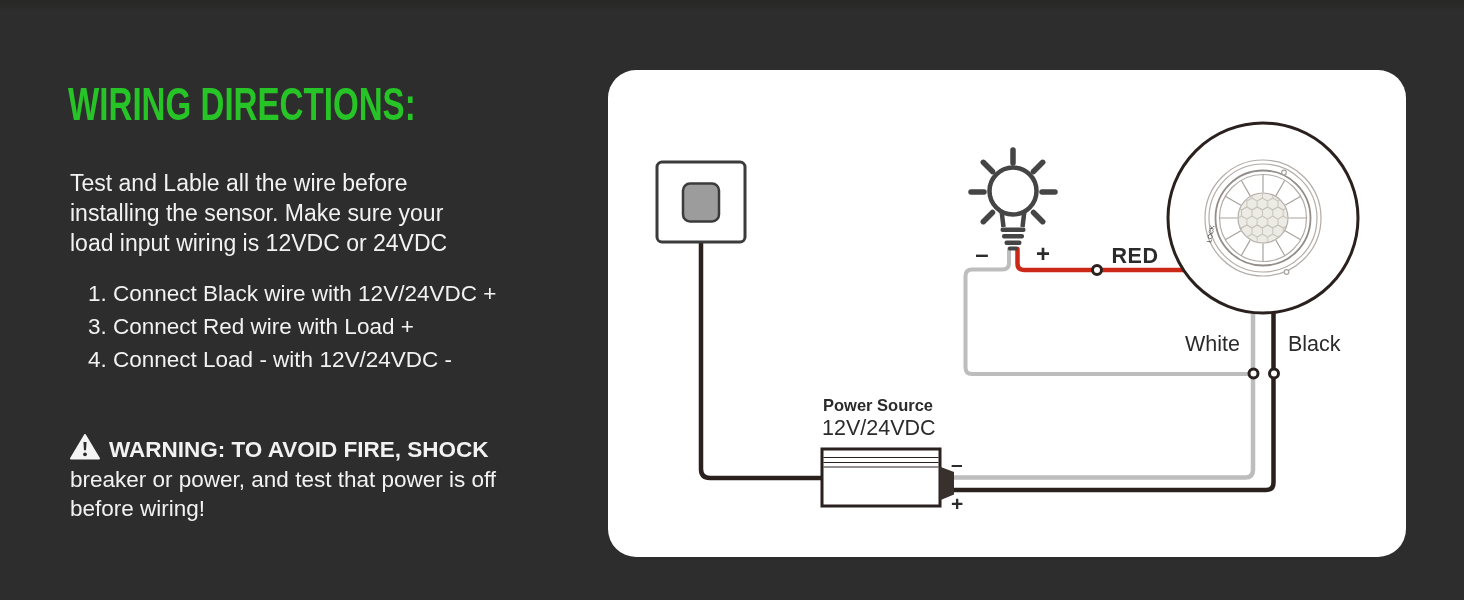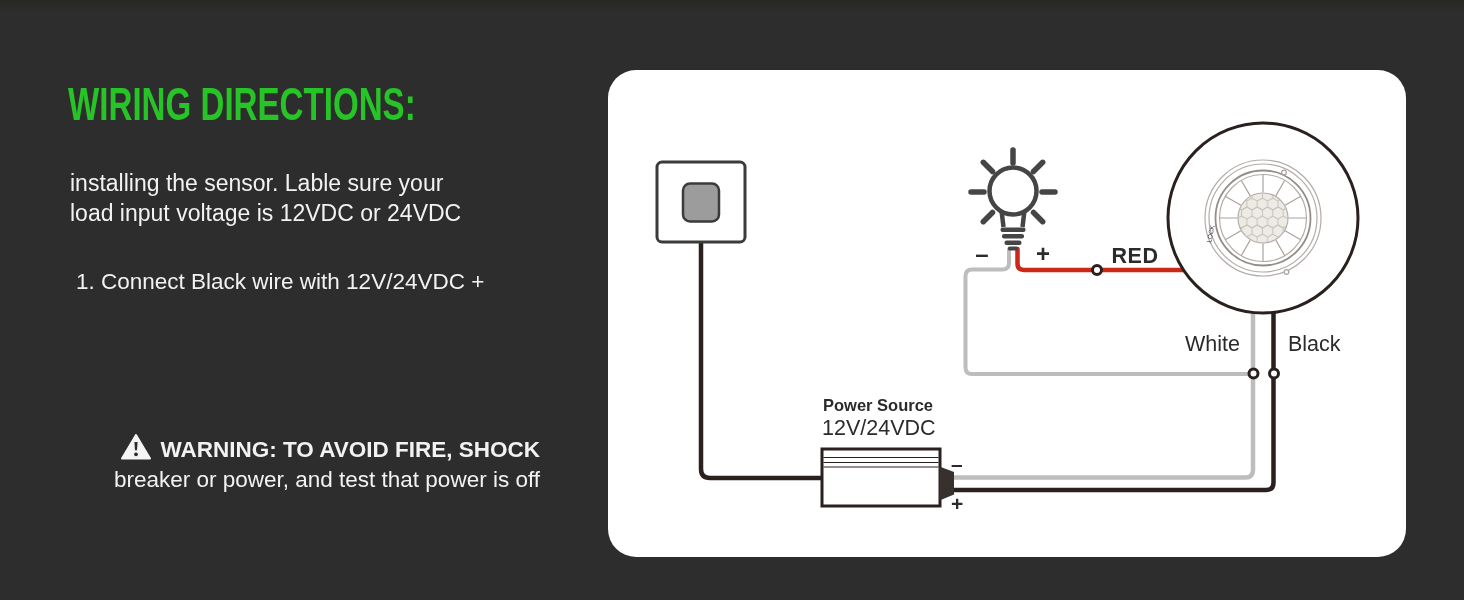--- a/index.html
+++ b/index.html
@@ -14,28 +14,28 @@
     font-size:46px;line-height:1;font-weight:bold;letter-spacing:0;
     color:var(--heading-green,#27c427);
     transform:scaleX(0.72);transform-origin:left top;white-space:nowrap;
   }
   .intro{
     position:absolute;left:70px;top:145px;
     font-size:23px;line-height:30px;color:#f2f2f2;
   }
   .intro span{display:block;}
   .steps{
-    position:absolute;left:72px;top:261px;margin:4px;padding:0;list-style:none;
+    position:absolute;left:72px;top:261px;margin:16px;padding:0;list-style:none;
     font-size:22.5px;line-height:33px;color:#f2f2f2;
   }
   .warning{
     position:absolute;left:70px;top:434px;width:470px;
     font-size:22.5px;line-height:29.5px;color:#f2f2f2;
   }
-  .warning .w-line{display:block;text-align:right;}
+  .warning .w-line{display:block;}
   .warning .bold{font-weight:bold;}
   .warn-icon{display:inline-block;vertical-align:-3px;margin-right:9px;}
   
   .panel{
     position:absolute;left:608px;top:70px;width:798px;height:487px;
     background:var(--panel-bg,#ffffff);border-radius:28px;
   }
   .panel svg{display:block;width:798px;height:487px;}
   
   .wire-black{stroke:var(--wire-black,#2a211f);stroke-width:4.5;fill:none;stroke-linecap:round;}
@@ -45,37 +45,41 @@
   .dia-label{fill:#2b2b2b;font-family:"Liberation Sans",sans-serif;}
   .ring{fill:none;stroke:#b3aca8;stroke-width:1.2;}
   .bulb-stroke{stroke:var(--icon-dark,#454545);fill:none;}
 </style>
 </head>
 <body>
 
 <h1 class="heading">WIRING DIRECTIONS:</h1>
 
 <p class="intro">
-  <span>installing the sensor. Lable sure your</span>
-  <span>load input voltage is 12VDC or 24VDC</span>
+  <span>Test and Lable all the wire before</span>
+  <span>installing the sensor. Make sure your</span>
+  <span>load input wiring is 12VDC or 24VDC</span>
 </p>
 
 <ul class="steps">
   <li>1. Connect Black wire with 12V/24VDC +</li>
+  <li>3. Connect Red wire with Load +</li>
+  <li>4. Connect Load - with 12V/24VDC -</li>
 </ul>
 
 <div class="warning">
   <span class="w-line">
     <svg class="warn-icon" width="30" height="26" viewBox="0 0 30 26" aria-hidden="true">
       <path d="M15 1 L29 24.5 H1 Z" fill="#f4f4f4" stroke="#f4f4f4" stroke-width="2" stroke-linejoin="round"></path>
       <path d="M13.4 8 h3.2 l-0.6 8.2 h-2 Z" fill="#2d2c2c"></path>
       <circle cx="15" cy="20.3" r="1.9" fill="#2d2c2c"></circle>
     </svg><span class="bold">WARNING: TO AVOID FIRE, SHOCK</span>
   </span>
   <span class="w-line">breaker or power, and test that power is off</span>
+  <span class="w-line">before wiring!</span>
 </div>
 
 <div class="panel">
   <svg viewBox="608 70 798 487">
     <defs>
       <pattern id="hexpat" patternUnits="userSpaceOnUse" width="10.39" height="18">
         <path d="M5.2 0 L10.39 3 V9 L5.2 12 L0 9 V3 Z" fill="none" stroke="#c7c2b8" stroke-width="1"></path>
         <path d="M10.39 9 L15.59 12 V18 L10.39 21 L5.2 18 V12 Z" fill="none" stroke="#c7c2b8" stroke-width="1"></path>
         <path d="M0 9 L5.2 12 V18 L0 21 L-5.2 18 V12 Z" fill="none" stroke="#c7c2b8" stroke-width="1"></path>
       </pattern>

